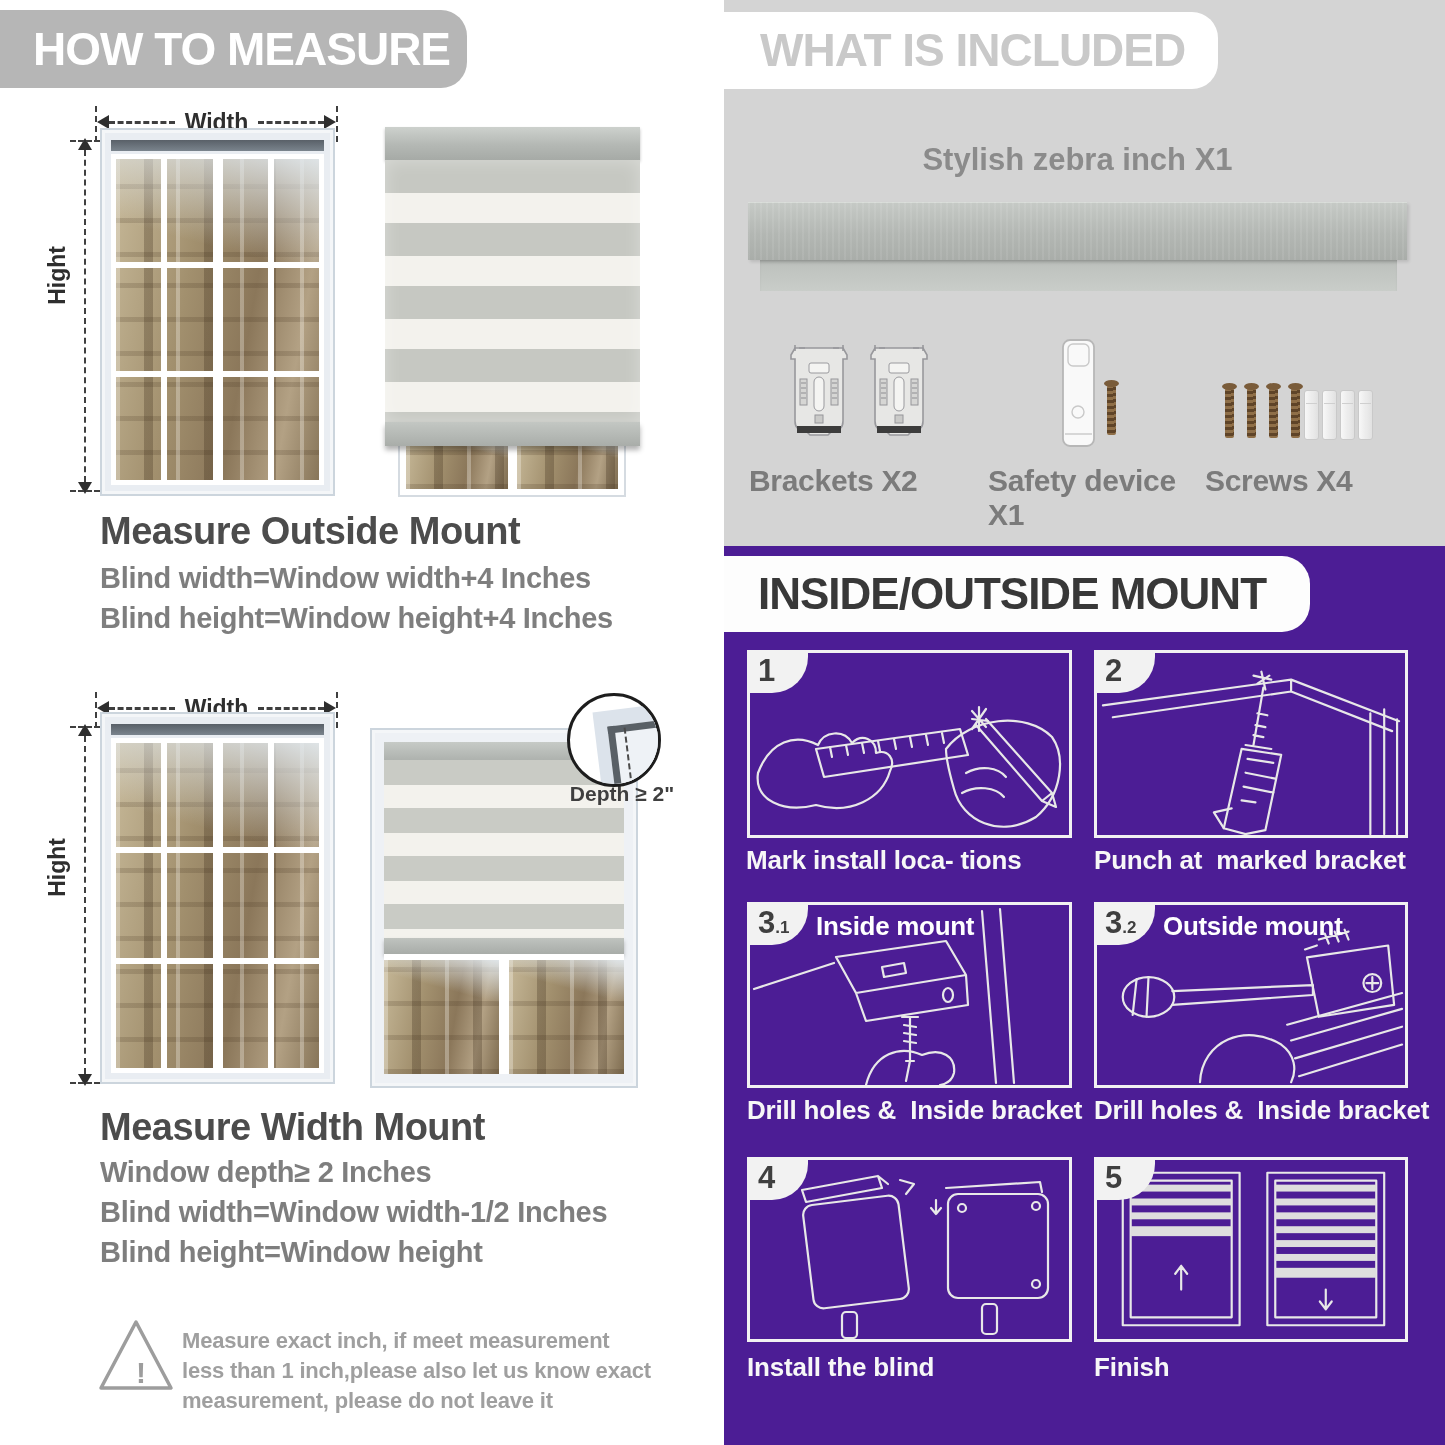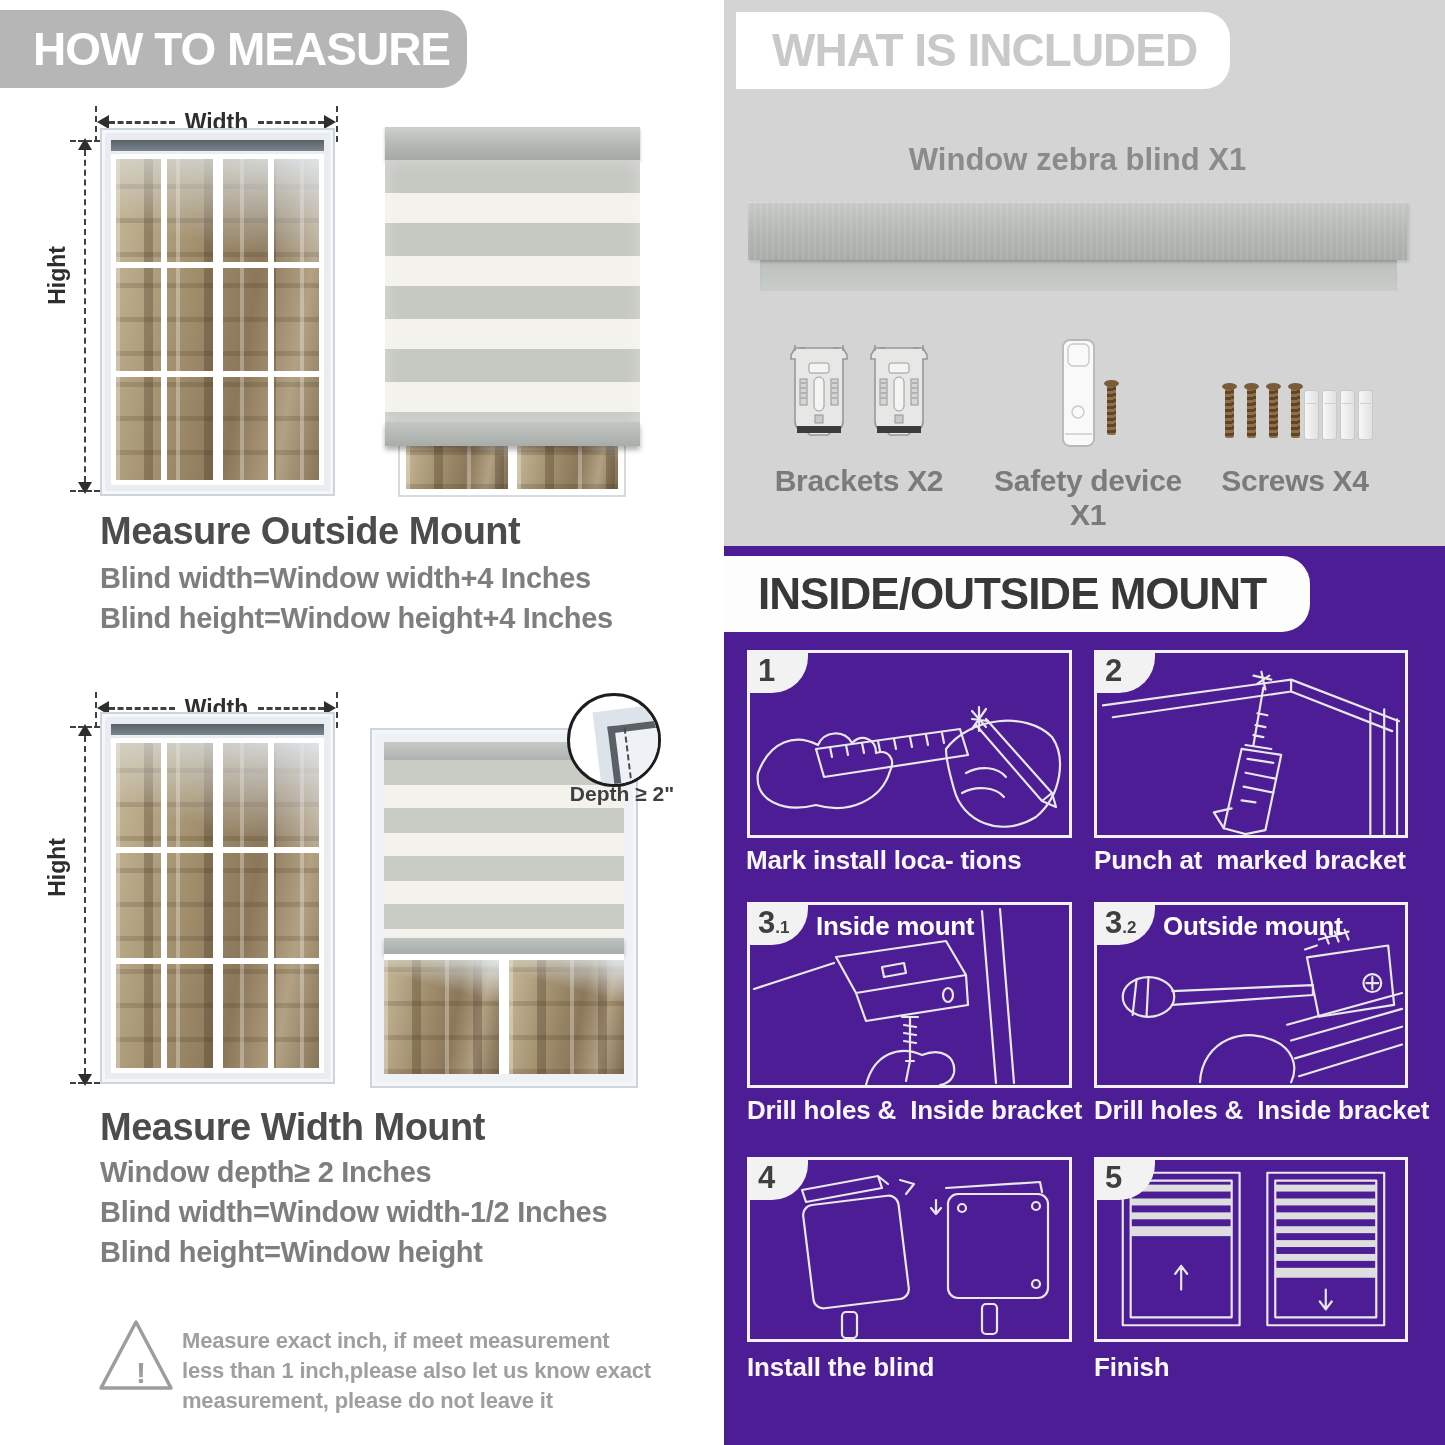--- a/index.html
+++ b/index.html
@@ -77,34 +77,34 @@
   .zc-b{position:absolute;left:44%;top:34%;width:72%;height:80%;background:#eef2f6;
         border-top:7px solid #596066;border-left:7px solid #596066;box-sizing:border-box;}
   .zc-c{position:absolute;left:62%;top:38%;height:58%;width:0;border-left:2px dashed #4a4a4a;}
 
   .h3L{font-size:38px;font-weight:bold;color:#4c4c4c;letter-spacing:-0.5px;}
   .bodyL{font-size:29px;font-weight:bold;color:#7e7e7e;letter-spacing:-0.3px;text-align:center;}
   .warn-text{font-size:22px;font-weight:bold;color:#9f9f9f;line-height:30px;letter-spacing:-0.2px;}
 
   
   .right-top{left:724px;top:0;width:721px;height:546px;background:#d4d4d4;}
-  .wii-box{position:absolute;left:12px;top:12px;width:494px;height:77px;background:#fff;
+  .wii-box{position:absolute;left:0;top:12px;width:494px;height:77px;background:#fff;
            border-radius:0 26px 26px 0;color:#c9c9c9;font-size:46px;font-weight:bold;
            line-height:77px;padding-left:36px;letter-spacing:-1px;box-sizing:border-box;}
   .blind-title{position:absolute;left:24px;top:142px;width:659px;text-align:center;
                font-size:31px;font-weight:bold;color:#8b8b8b;}
   .cass-top{position:absolute;left:24px;top:202px;width:659px;height:58px;
             background:linear-gradient(180deg,#c6cac6 0%,#b3b7b3 55%,#a9ada9 100%);
             box-shadow:inset 0 1px 0 #d8dcd8, 2px 2px 3px rgba(0,0,0,.12);}
   .cass-top::after{content:"";position:absolute;inset:0;
             background:repeating-linear-gradient(90deg,rgba(255,255,255,.08) 0 2px,rgba(0,0,0,0) 2px 6px);}
   .cass-bot{position:absolute;left:36px;top:260px;width:637px;height:31px;
             background:linear-gradient(180deg,#bcc0bc,#c9cdc9);
             box-shadow:inset 0 4px 4px -3px rgba(0,0,0,.35);}
-  .part-label{position:absolute;top:464px;text-align:center;font-size:30px;font-weight:bold;
+  .part-label{position:absolute;top:464px;font-size:30px;font-weight:bold;
               color:#7b7b7b;letter-spacing:-0.3px;}
   .screw{position:absolute;width:9px;height:50px;border-radius:2px;
          background:repeating-linear-gradient(175deg,#8f6f48 0 3px,#5f4428 3px 6px);}
   .screw::before{content:"";position:absolute;top:-5px;left:-3px;width:15px;height:7px;
          background:#7a5c3a;border-radius:50%;}
   .anchor{position:absolute;width:13px;height:48px;border-radius:3px;
           background:linear-gradient(90deg,#fbfbfb,#e3e3e3);border:1px solid #c9c9c9;opacity:.92;}
   .anchor::before{content:"";position:absolute;top:12px;left:1px;right:1px;height:0;border-top:1px solid #cfcfcf;}
 
   
@@ -257,21 +257,21 @@
   <svg class="abs" style="left:95px;top:1316px;" width="82" height="80" viewBox="0 0 82 80">
     <path d="M41 6 L76 72 L6 72 Z" fill="none" stroke="#9d9d9d" stroke-width="3.5" stroke-linejoin="round"></path>
   </svg>
   <div class="abs" style="left:136px;top:1356px;font-size:30px;font-weight:bold;color:#9d9d9d;">!</div>
   <div class="abs warn-text" style="left:182px;top:1326px;width:470px;">Measure exact inch, if meet measurement less than 1 inch,please also let us know exact measurement, please do not leave it</div>
 
   <div class="abs right-top">
     <div class="wii-box">
       <span>WHAT IS INCLUDED</span>
     </div>
-    <div class="blind-title">Window zebra blind X1</div>
+    <div class="blind-title">Stylish zebra inch X1</div>
 
     <div class="cass-top"></div>
     <div class="cass-bot"></div>
 
     <svg class="abs" style="left:61px;top:343px;" width="68" height="97" viewBox="0 0 68 97">
       <path d="M6 12 L10 5 L58 5 L62 12 L62 16 L58 16 L58 78 Q58 88 47 88 L43 92 L25 92 L21 88 Q10 88 10 78 L10 16 L6 16 Z" fill="#e7e7e5" stroke="#98989c" stroke-width="1.6"></path>
       <path d="M10 8 L10 2 M58 8 L58 2 M14 5 l6 0 M48 5 l6 0" stroke="#98989c" stroke-width="1.6" fill="none"></path>
       <rect x="24" y="20" width="20" height="10" rx="2" fill="#f4f4f2" stroke="#9a9a9e"></rect>
       <rect x="29" y="34" width="10" height="34" rx="5" fill="#f4f4f2" stroke="#9a9a9e"></rect>
       <rect x="15" y="36" width="7" height="26" fill="#d6d6d4" stroke="#96969a"></rect>

